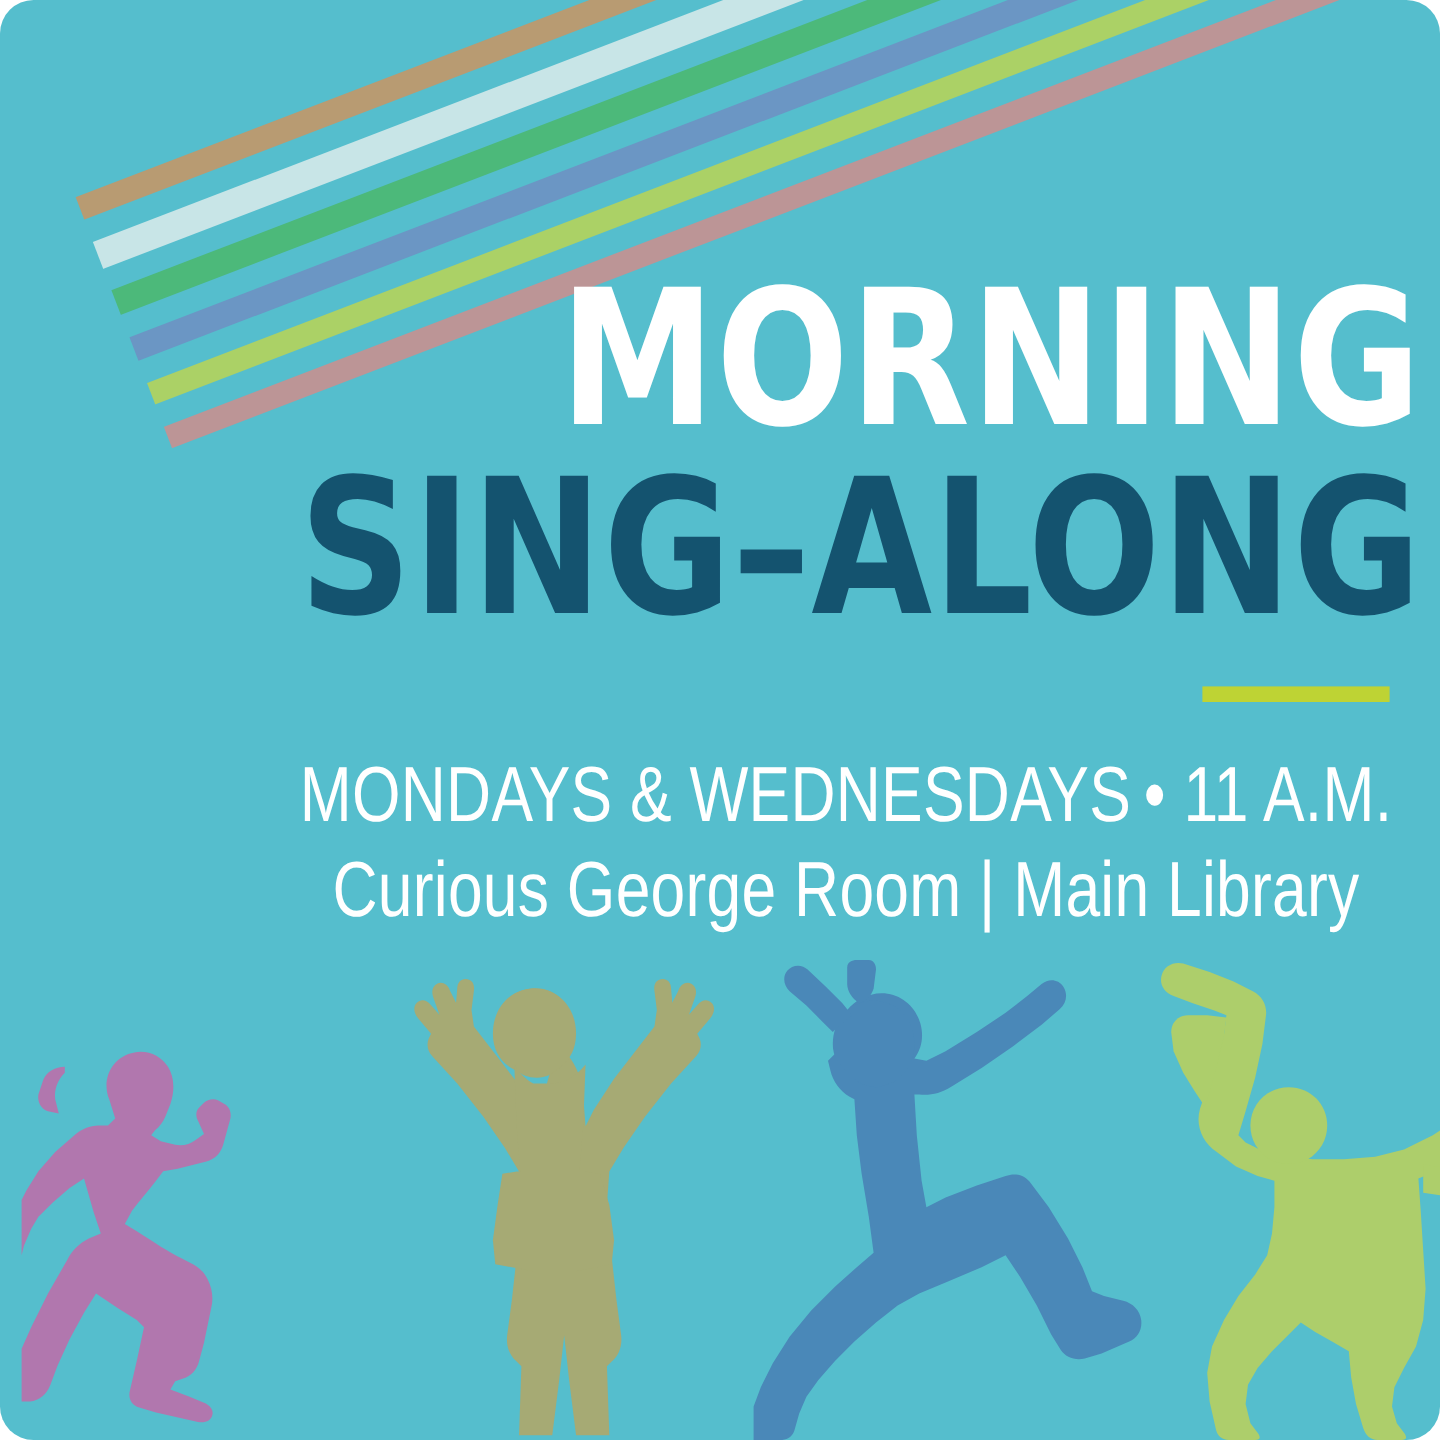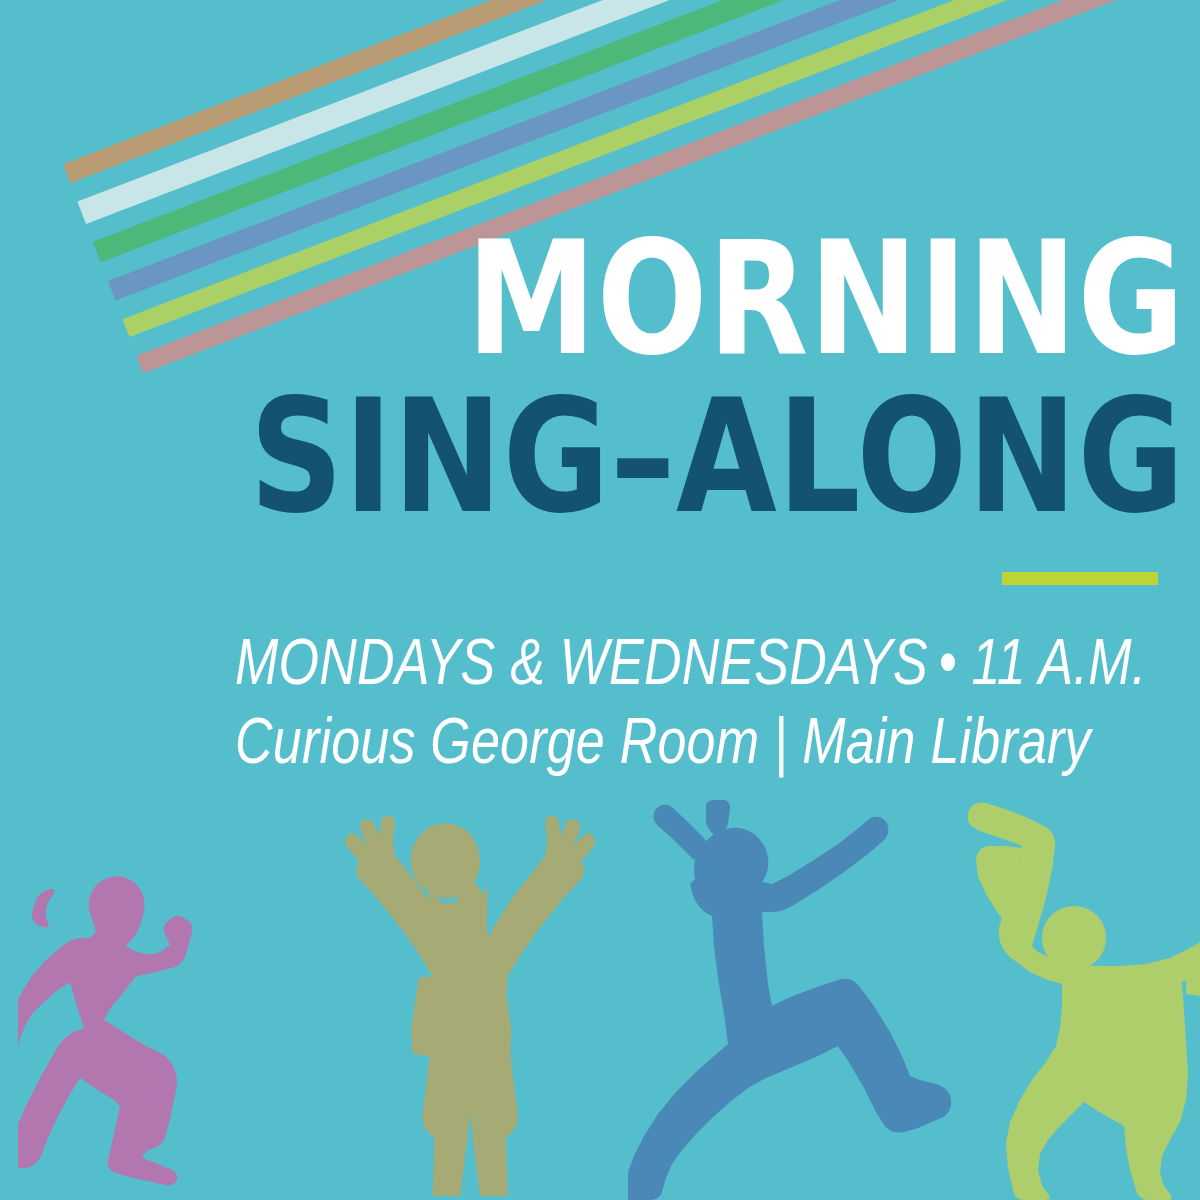--- a/index.html
+++ b/index.html
@@ -7,20 +7,21 @@
     padding: 0;
     background: #ffffff;
   }
   #poster {
     position: relative;
     width: 1200px;
     height: 1200px;
     overflow: hidden;
     background: #55BECD;
     font-family: "Liberation Sans", sans-serif;
+    border-radius: 28px;
   }
 
   
   #stripes {
     position: absolute;
     left: 0; top: 0;
     width: 1200px; height: 1200px;
     overflow: hidden;
     pointer-events: none;
   }
@@ -67,22 +68,21 @@
     height: 13px;
     background: #BED334;
   }
 
   
   .details-block {
     position: absolute;
     left: 0;
     top: 622px;
     width: 1175px;
-    text-align: left;
-    font-style: italic;
+    text-align: center;
   }
   .details-line {
     display: block;
     color: #ffffff;
     font-family: "Liberation Sans", sans-serif;
     font-weight: 400;
     white-space: nowrap;
     line-height: 1.22;
     transform: scaleX(0.80);
     transform-origin: right center;

